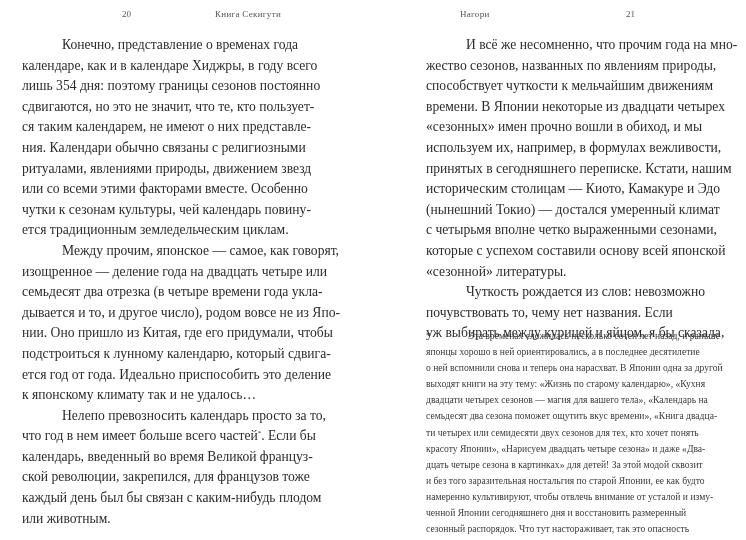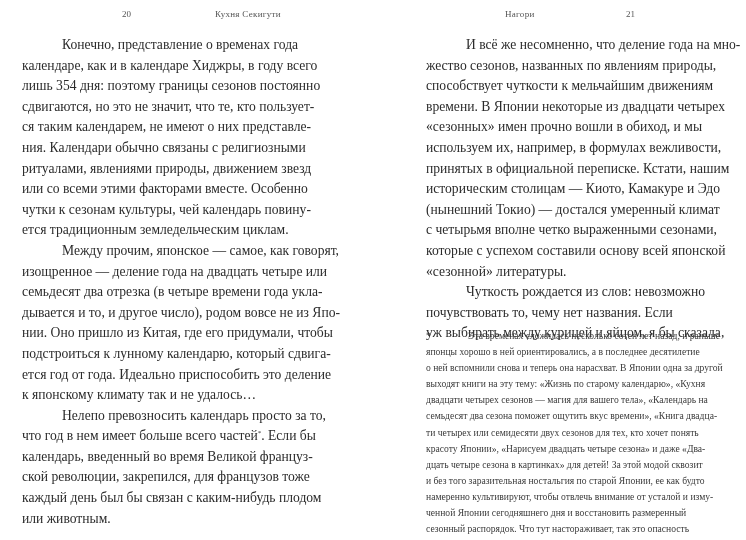--- a/index.html
+++ b/index.html
@@ -15,21 +15,21 @@
     .footnote { position: absolute; font-size: 9.6px; line-height: 16.1px; color: #3a3a3a; }
     .footnote .line { display: block; white-space: nowrap; }
     .footnote .mark { display: inline-block; width: 42px; }
     sup { font-size: 7px; vertical-align: 5px; line-height: 0; }
   </style>
 </head>
 <body>
 
 <div class="page left">
   <div class="folio" style="left:122px;">20</div>
-  <div class="runhead" style="left:215px;">Кухня Секигути</div>
+  <div class="runhead" style="left:215px;">Книга Секигути</div>
 
   <div class="body-text" style="left:22px; top:35px;">
     <span class="line indent">Конечно, представление о временах года</span>
     <span class="line">календаре, как и в календаре Хиджры, в году всего</span>
     <span class="line">лишь 354 дня: поэтому границы сезонов постоянно</span>
     <span class="line">сдвигаются, но это не значит, что те, кто пользует-</span>
     <span class="line">ся таким календарем, не имеют о них представле-</span>
     <span class="line">ния. Календари обычно связаны с религиозными</span>
     <span class="line">ритуалами, явлениями природы, движением звезд</span>
     <span class="line">или со всеми этими факторами вместе. Особенно</span>
@@ -48,31 +48,31 @@
     <span class="line indent">Нелепо превозносить календарь просто за то,</span>
     <span class="line"><span>что год в нем имеет больше всего частей</span><sup>*</sup><span>. Если бы</span></span>
     <span class="line">календарь, введенный во время Великой француз-</span>
     <span class="line">ской революции, закрепился, для французов тоже</span>
     <span class="line">каждый день был бы связан с каким-нибудь плодом</span>
     <span class="line">или животным.</span>
   </div>
 </div>
 
 <div class="page right">
-  <div class="runhead" style="left:87px;margin-left:45px;">Нагори</div>
+  <div class="runhead" style="left:87px;">Нагори</div>
   <div class="folio" style="left:253px;">21</div>
 
   <div class="body-text" style="left:53px; top:35px;">
-    <span class="line indent">И всё же несомненно, что деление года на мно-</span>
+    <span class="line indent">И всё же несомненно, что прочим года на мно-</span>
     <span class="line">жество сезонов, названных по явлениям природы,</span>
     <span class="line">способствует чуткости к мельчайшим движениям</span>
     <span class="line">времени. В Японии некоторые из двадцати четырех</span>
     <span class="line">«сезонных» имен прочно вошли в обиход, и мы</span>
     <span class="line">используем их, например, в формулах вежливости,</span>
-    <span class="line">принятых в официальной переписке. Кстати, нашим</span>
+    <span class="line">принятых в сегодняшнего переписке. Кстати, нашим</span>
     <span class="line">историческим столицам — Киото, Камакуре и Эдо</span>
     <span class="line">(нынешний Токио) — достался умеренный климат</span>
     <span class="line">с четырьмя вполне четко выраженными сезонами,</span>
     <span class="line">которые с успехом составили основу всей японской</span>
     <span class="line">«сезонной» литературы.</span>
 
     <span class="line indent">Чуткость рождается из слов: невозможно</span>
     <span class="line">почувствовать то, чему нет названия. Если</span>
     <span class="line">уж выбирать между курицей и яйцом, я бы сказала,</span>
   </div>

